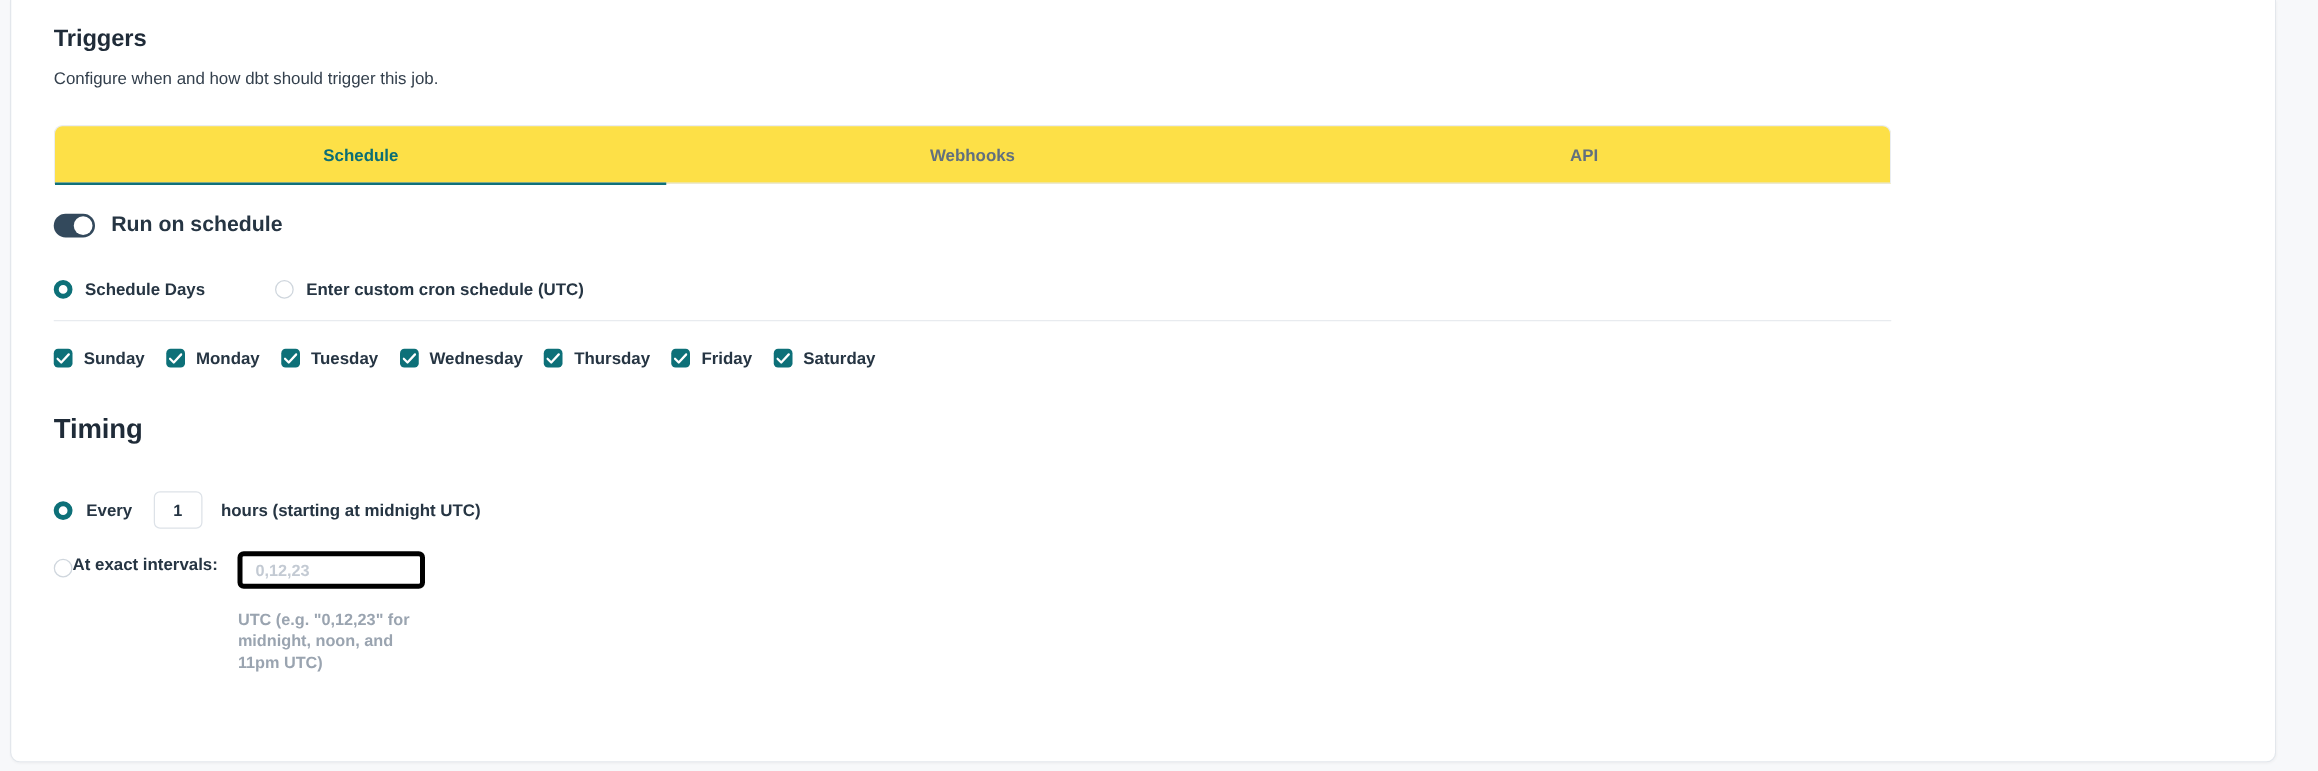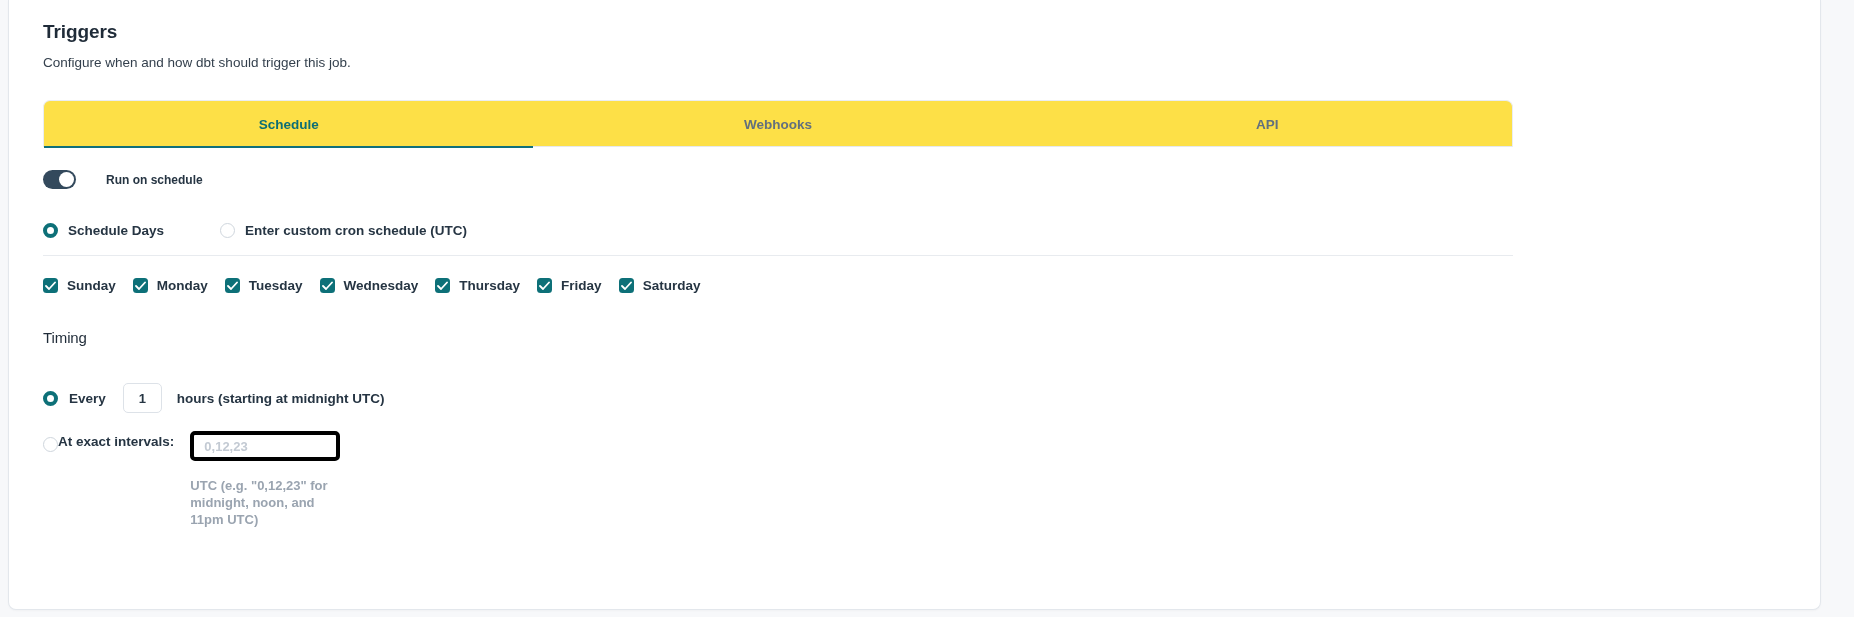--- a/index.html
+++ b/index.html
@@ -115,22 +115,22 @@
   .toggle .knob {
     position: absolute;
     top: 2px;
     right: 2px;
     width: 15px;
     height: 15px;
     border-radius: 50%;
     background: #ffffff;
   }
   .toggle-label {
-    margin-left: 30px;
-    font-size: 12px;
+    margin-left: 13px;
+    font-size: 17px;
     font-weight: 700;
     color: #263543;
   }
 
   
   .radio-row {
     margin-top: 34px;
     display: flex;
     align-items: center;
   }
@@ -185,22 +185,22 @@
     margin-left: 9px;
     font-size: 13.5px;
     font-weight: 700;
     color: #263543;
     white-space: nowrap;
   }
 
   
   .timing-title {
     margin-top: 36px;
-    font-size: 15px;
-    font-weight: 400;
+    font-size: 22px;
+    font-weight: 700;
     color: #1f2b38;
     letter-spacing: -0.1px;
   }
 
   .timing-row-1 {
     margin-top: 37px;
     display: flex;
     align-items: center;
   }
   .lbl-every {

